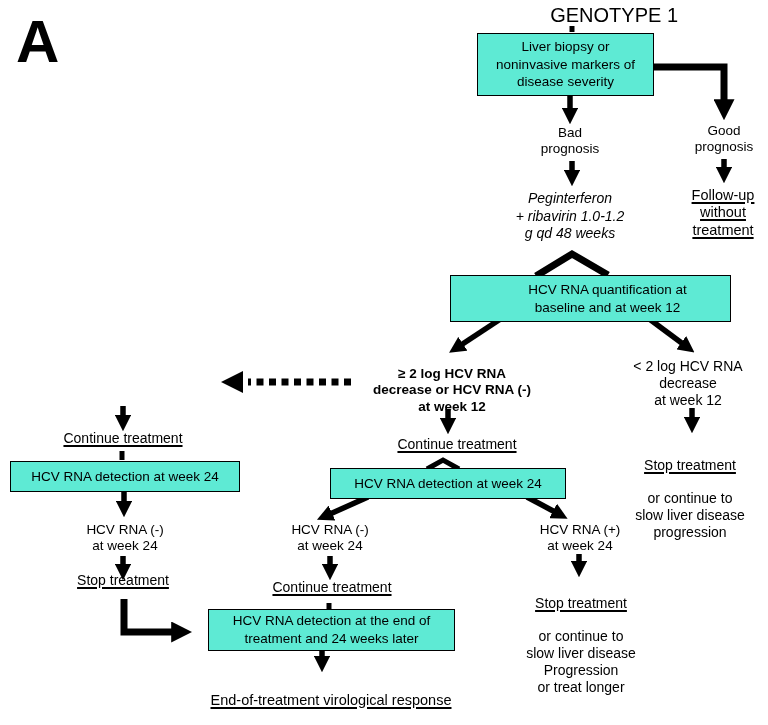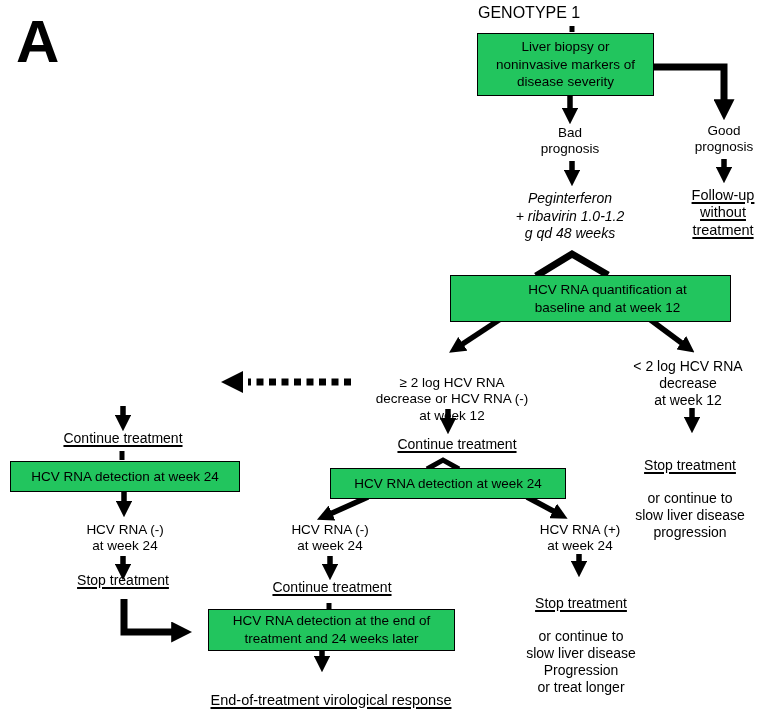--- a/index.html
+++ b/index.html
@@ -12,26 +12,26 @@
   .w7 { stroke-width:7; }
   .ah { marker-end:url(#ah); }
   .dot { stroke-dasharray:7 5.5; }
   .head { fill:#000; stroke:none; }
   .node { position:absolute; z-index:2; text-align:center; white-space:pre-line;
           font-size:13.5px; line-height:1.22; }
   .node span { display:block; white-space:pre-line; }
   .f14 { font-size:14px; }
   .f145 { font-size:14.5px; }
   .u, .u span { text-decoration:underline; text-underline-offset:2px; text-decoration-thickness:1.5px; }
-  .box { position:absolute; z-index:2; border:1.6px solid #000; background:#22c55e;
+  .box { position:absolute; z-index:2; border:1.6px solid #000; background:#5eead4;
          display:flex; align-items:center; justify-content:center; text-align:center;
          white-space:pre-line; font-size:13.5px; line-height:1.3; }
   .italic { font-style:italic;text-align:center; }
   .panel-label { position:absolute; z-index:2; font-size:60px; font-weight:bold; line-height:1; }
-  .title { position:absolute; z-index:2; font-size:16px; text-align:left; }
+  .title { position:absolute; z-index:2; font-size:20px; text-align:right; }
   .final span { display:block; margin-bottom:13px; }
 </style>
 </head>
 <body>
 
 <div class="fig">
 
   <svg class="connectors" width="768" height="725" viewBox="0 0 768 725">
     <defs>
       <marker id="ah" viewBox="0 0 3 3" markerWidth="3" markerHeight="3" refX="0.4" refY="1.5" orient="auto">
@@ -82,21 +82,21 @@
 + ribavirin 1.0-1.2
 g qd 48 weeks</div>
 
   <div class="node u f145" style="left:666px; top:187px; width:114px; line-height:1.2;">Follow-up
 without
 treatment</div>
 
   <div class="box" style="left:450px; top:275px; width:245px; height:45px;padding-left:34px;">HCV RNA quantification at
 baseline and at week 12</div>
 
-  <div class="node" style="left:364px; top:375px; width:176px;">≥ 2 log HCV RNA
+  <div class="node" style="left:364px; top:366px; width:176px;font-weight:bold;">≥ 2 log HCV RNA
 decrease or HCV RNA (-)
 at week 12</div>
 
   <div class="node f14" style="left:616px; top:358px; width:144px; line-height:1.2;">&lt; 2 log HCV RNA
 decrease
 at week 12</div>
 
 
   <div class="node u f14" style="left:43px; top:430px; width:160px;">Continue treatment</div>
 

